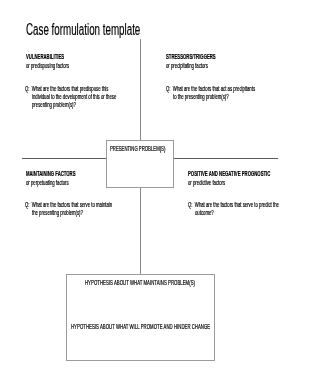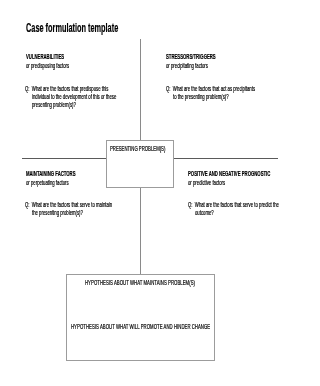--- a/index.html
+++ b/index.html
@@ -2,21 +2,21 @@
 <html><head>
 <meta charset="utf-8">
 <style>
   html,body{margin:0;padding:0;}
   body{width:298px;height:386px;background:#ffffff;
        font-family:"Liberation Sans",sans-serif;overflow:hidden;}
   .page{position:relative;width:298px;height:386px;background:#fff;}
   .abs{position:absolute;}
   .cond{display:inline-block;white-space:pre;transform-origin:0 0;transform:scaleX(0.646);}
 
-  #title{left:25.5px;top:21.2px;font-size:12px;font-weight:bold;color:#000;text-align:center;-webkit-text-stroke:0.2px #000;}
+  #title{left:25.5px;top:21.2px;font-size:16px;font-weight:normal;color:#000;text-align:center;-webkit-text-stroke:0.2px #000;}
   #title .cond{transform:scaleX(0.612);}
 
   .hd  {font-size:6.6px;font-weight:bold;color:#000;-webkit-text-stroke:0.2px #000;}
   .sub {font-size:6.6px;color:#000;-webkit-text-stroke:0.2px #000;}
   .qln {font-size:6.6px;color:#000;-webkit-text-stroke:0.2px #000;line-height:8.2px;height:8.2px;}
 
   .vline{position:absolute;background:#8a8a8a;width:1px;}
   .hline{position:absolute;background:#5a5a5a;height:1px;}
 
   .bx{position:absolute;border:1px solid #9c9c9c;background:#fff;box-sizing:border-box;}

